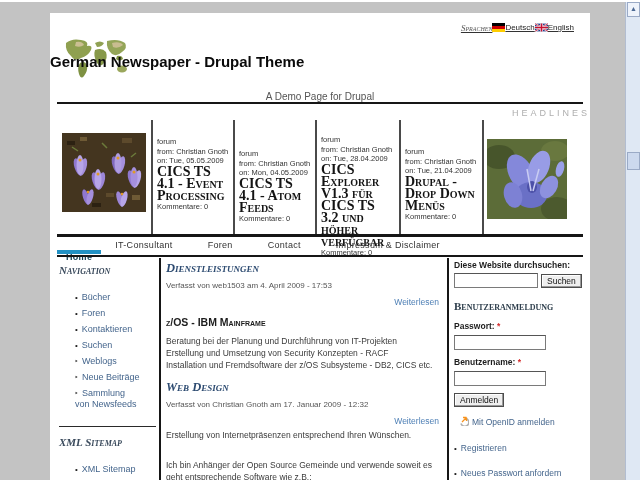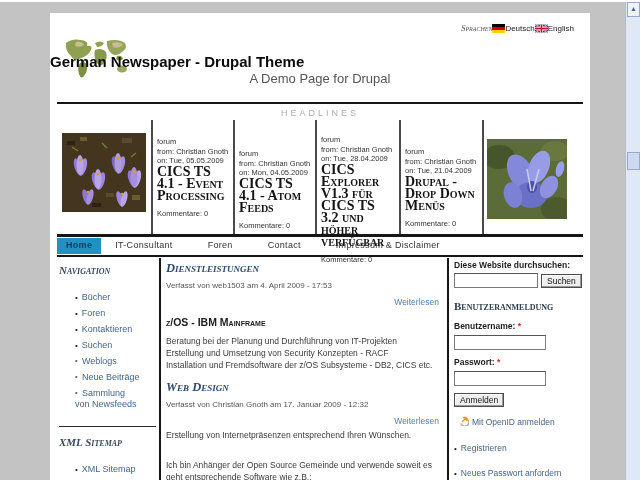--- a/index.html
+++ b/index.html
@@ -10,50 +10,50 @@
   
   .scrollbar{position:absolute;right:0;top:2px;width:14px;height:478px;background:#dfe8f4;border-left:1px solid #b2bdd0;}
   .scroll-btn{position:absolute;top:0;left:1px;width:11px;height:13px;background:#eef3fb;border:1px solid #9aaac6;
               font-size:7px;line-height:12px;text-align:center;color:#4d6a95;}
   .scroll-thumb{position:absolute;top:150px;left:1px;width:11px;height:16px;background:#ccd9ee;border:1px solid #9aaac6;}
 
   
   #page{position:absolute;left:50px;top:13px;width:540px;height:467px;background:#fff;}
 
   
-  .langbar{position:absolute;top:10px;right:16px;display:flex;align-items:center;font-size:8px;}
+  .langbar{position:absolute;top:10px;right:16px;display:flex;align-items:flex-start;font-size:8px;text-decoration:underline;}
   .lang-label{font-family:"Liberation Serif",serif;font-style:italic;font-variant:small-caps;color:#555;font-size:9px;}
   .flag{display:inline-block;width:13px;height:9px;}
   .flag-de{background:linear-gradient(#000 33%,#cf0000 33% 66%,#ffce00 66%);}
   .lang-link{color:#222;cursor:pointer;}
   .logo{position:absolute;left:12px;top:24px;width:68px;height:46px;}
   .site-title{position:absolute;top:40px;left:0;right:4px;text-align:left;font-size:15px;font-weight:bold;color:#0a0a0a;}
-  .site-slogan{position:absolute;top:58px;left:0;right:0;text-align:center;font-size:13px;color:#555;}
+  .site-slogan{position:absolute;top:78px;left:0;right:0;text-align:center;font-size:10px;color:#555;}
 
   .rule{position:absolute;left:7px;right:7px;background:#161616;}
   .rule1{top:89px;height:2px;}
   .rule2{top:221px;height:3px;}
   .rule3{top:242px;height:2px;}
 
-  .headlines-label{position:absolute;top:95px;left:0;right:0;text-align:center;font-size:9px;
+  .headlines-label{position:absolute;top:95px;left:0;right:0;text-align:right;font-size:9px;
                    letter-spacing:3px;color:#aeaeae;}
 
   
   .hl-img{position:absolute;display:block;}
   .hl-sep{position:absolute;top:107px;width:2px;height:115px;background:#4a4a4a;}
   .hl-col{position:absolute;font-size:7.5px;line-height:9.5px;color:#333;}
   .hl-title{font-family:Liberation Serif, serif;font-variant:small-caps;font-weight:bold;
             font-size:14px;line-height:12px;color:#141414;cursor:pointer;}
-  .hl-comments{margin-top:7px;color:#333;cursor:pointer;}
+  .hl-comments{color:#333;cursor:pointer;}
   .hl-type{cursor:pointer;}
 
   
   .tabs{position:absolute;top:225px;left:7px;right:7px;height:16px;display:flex;align-items:stretch;font-size:9px;color:#333;}
   .tab{padding:2px 9px 0 9px;margin-right:5px;letter-spacing:.3px;cursor:pointer;}
-  .tab.active{background:#2191c4;color:#103c52;font-weight:bold;}
+  .tab.active{background:#2191c4;color:#103c52;font-weight:bold;margin-top:12px;}
   .tab:nth-child(3),.tab:nth-child(4),.tab:nth-child(5){margin-left:12px;}
 
   
   .vsep{position:absolute;top:245px;bottom:0;width:2px;background:#161616;}
   .vsep-l{left:109px;} .vsep-r{left:397px;}
 
   .col-left{position:absolute;left:9px;top:251px;width:97px;font-size:9px;}
   .h-side{font-family:"Liberation Serif",serif;font-style:italic;font-variant:small-caps;
           font-size:11px;font-weight:bold;color:#3a4a5c;margin:0 0 8px 0;}
   .nav-list{list-style:none;margin:16px;padding:0;}
@@ -291,28 +291,28 @@
     </div>
 
     <div class="col-right">
       <div class="b">Diese Website durchsuchen:</div>
       <div class="search-row">
         <input class="tfield" type="text" style="">
         <button class="btn">Suchen</button>
       </div>
       <h3 class="h-side2">Benutzeranmeldung</h3>
       <div class="fgroup">
+        <span class="b">Passwort:</span>
+        <span class="req">*</span><br>
+        <input class="tfield" type="password" style="">
+      </div>
+      <div class="fgroup">
         <span class="b">Benutzername:</span>
         <span class="req">*</span><br>
         <input class="tfield" type="text" style="">
-      </div>
-      <div class="fgroup">
-        <span class="b">Passwort:</span>
-        <span class="req">*</span><br>
-        <input class="tfield" type="password" style="">
       </div>
       <button class="btn">Anmelden</button>
       <div class="openid-row">
         <span>
           <svg width="11" height="11" viewBox="0 0 11 11">
             <path d="M3 8.5 A4 4 0 1 0 8 3.5" stroke="#b0b0b0" fill="none" stroke-width="1.6"></path>
             <path d="M8.5 2.5 L8.5 6 M8.5 2.5 L5 2.5 M8.5 2.5 L4 7" stroke="#f7931e" stroke-width="1.3" fill="none"></path>
           </svg>
         </span>
         <span class="sr-link">Mit OpenID anmelden</span>

